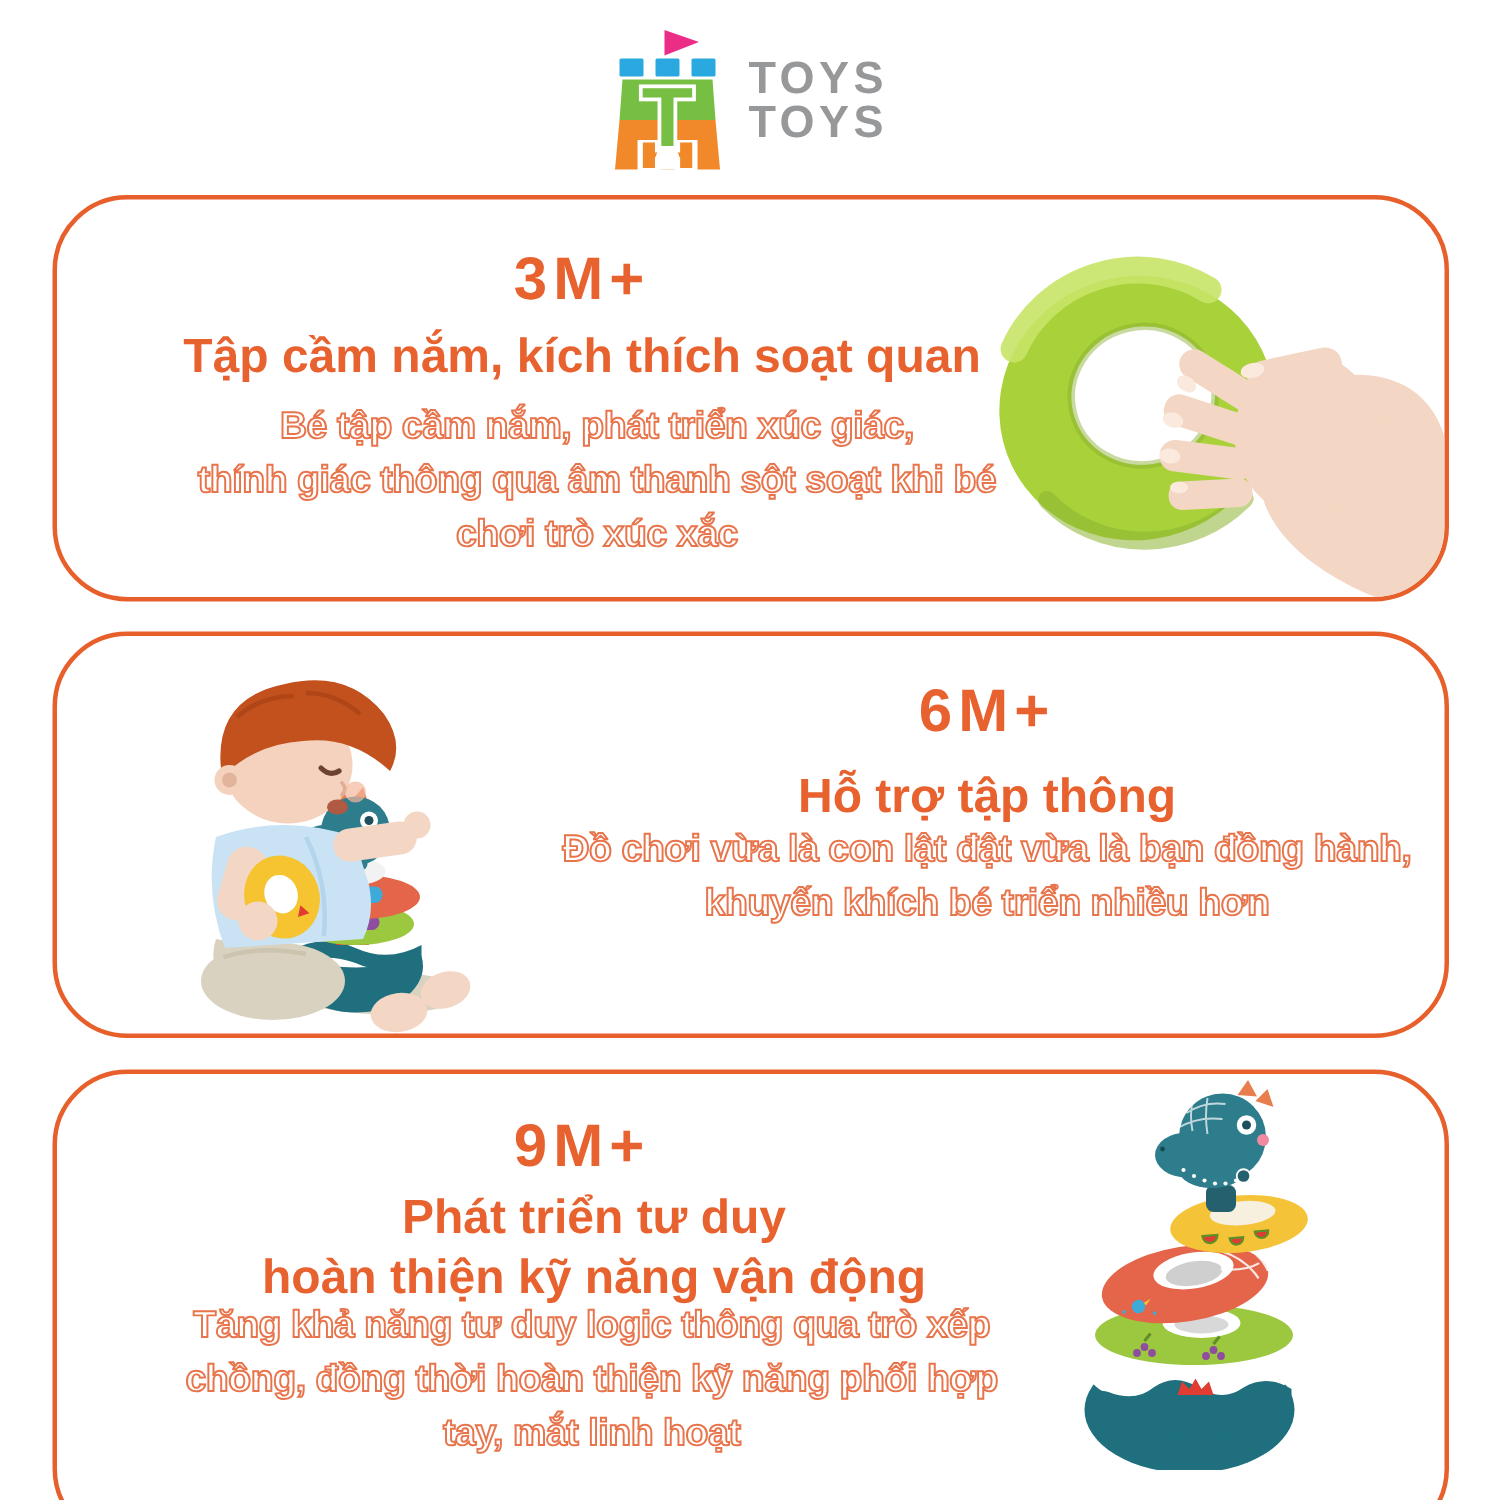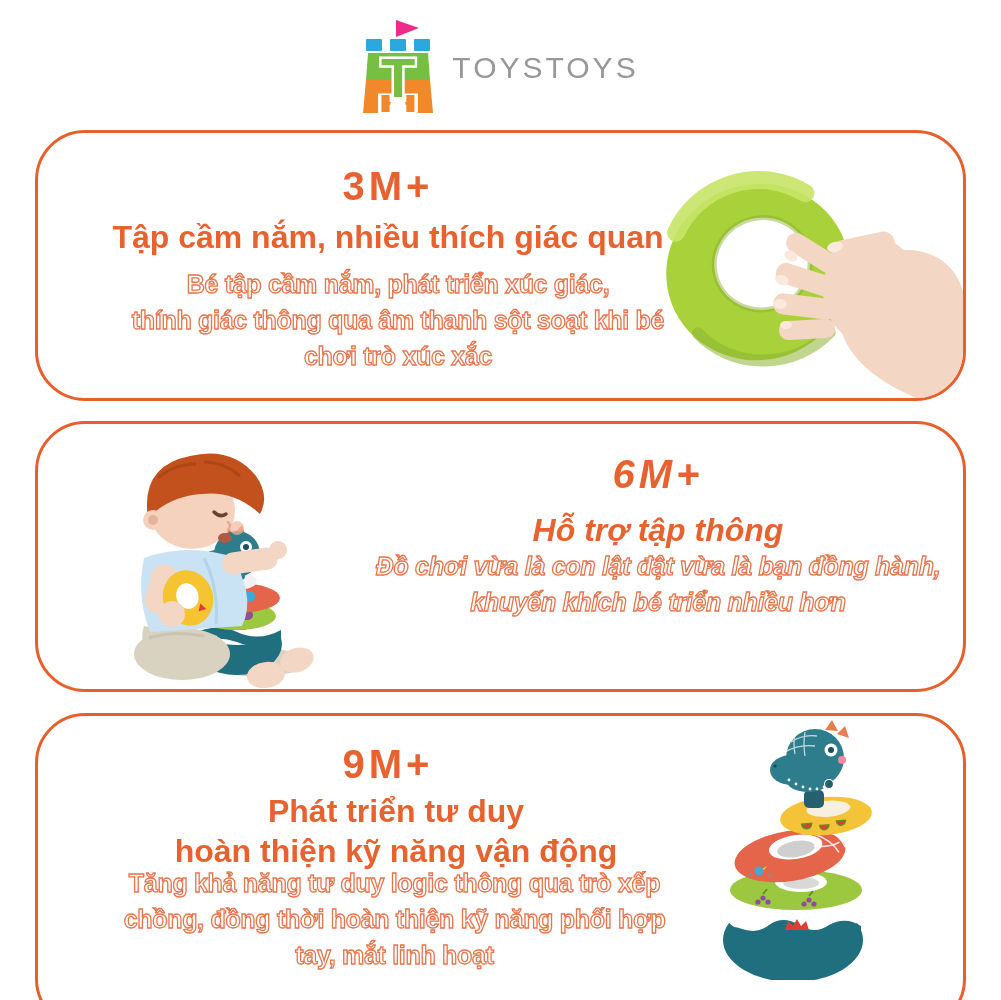--- a/index.html
+++ b/index.html
@@ -2,29 +2,29 @@
 <html><head>
 <meta charset="utf-8">
 <style>
   html,body{margin:0;padding:0;background:#fff;}
   #page{position:relative;width:1001px;height:1000px;background:#fff;overflow:hidden;
         font-family:"Liberation Sans",sans-serif;}
 
   
   .logo{position:absolute;top:18px;left:0;width:100%;display:flex;
         justify-content:center;align-items:center;gap:18px;}
-  .brand-name{display:flex;flex-direction:row;justify-content:center;
-        color:#97989a;font-weight:400;font-size:30px;line-height:29px;
+  .brand-name{display:flex;flex-direction:column;justify-content:center;
+        color:#97989a;font-weight:700;font-size:30px;line-height:29px;
         letter-spacing:3px;}
 
   
   .card{position:absolute;left:35px;width:931px;box-sizing:border-box;
         border:3px solid #e7602c;border-radius:50px;background:#fff;overflow:hidden;}
   #card1{top:130px;height:271px;}
-  #card2{top:421px;height:271px;font-style:italic;}
+  #card2{top:421px;height:271px;}
   #card3{top:713px;height:316px;}
 
   .textcol{position:absolute;text-align:center;}
   #card1 .textcol{left:0;top:22px;width:700px;}
   #card2 .textcol{left:312px;top:19px;width:616px;}
   #card3 .textcol{left:0;top:17px;width:700px;}
 
   .age{font-size:40px;font-weight:700;color:#e8622f;line-height:62px;letter-spacing:4px;}
   .card-title{font-size:32px;font-weight:700;color:#e8622f;line-height:40px;
         white-space:pre-line;}
@@ -65,21 +65,21 @@
     </svg>
     <div class="brand-name">
       <span>TOYS</span>
       <span>TOYS</span>
     </div>
   </div>
 
   <div class="card" id="card1">
     <div class="textcol">
       <div class="age">3M+</div>
-      <div class="card-title">Tập cầm nắm, nhiều thích giác quan</div>
+      <div class="card-title">Tập cầm nắm, kích thích soạt quan</div>
       <div class="card-desc">Bé tập cầm nắm, phát triển xúc giác,
 thính giác thông qua âm thanh sột soạt khi bé
 chơi trò xúc xắc</div>
     </div>
     <svg class="illus" id="hand-ring-illustration" width="300" height="250" viewBox="0 0 300 250">
       <g transform="rotate(-14 95 120)">
         <ellipse cx="95" cy="120" rx="92" ry="88" fill="#a9d23a"></ellipse>
         <path d="M25 62 A 88 84 0 0 1 160 55" stroke="#c8e468" stroke-width="18" fill="none" stroke-linecap="round" opacity="0.9"></path>
         <path d="M22 165 A 90 86 0 0 0 150 196" stroke="#8db331" stroke-width="12" fill="none" stroke-linecap="round" opacity="0.55"></path>
         <ellipse cx="101" cy="113" rx="48" ry="46" fill="#ffffff"></ellipse>

